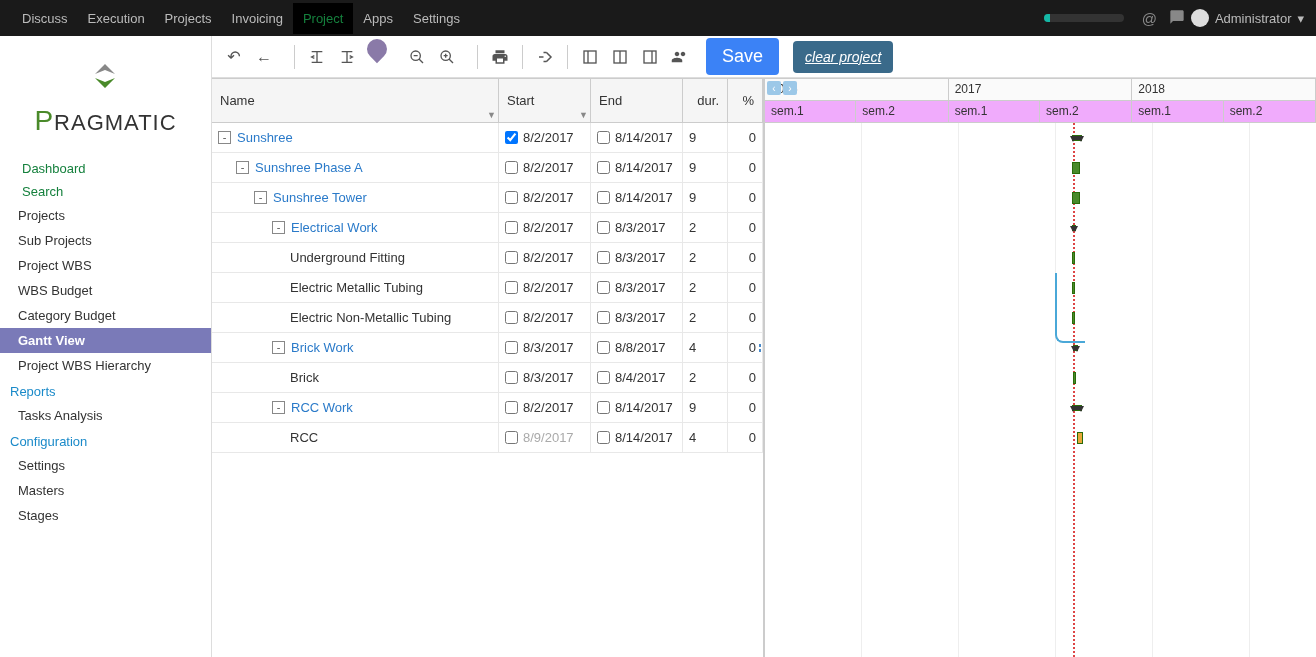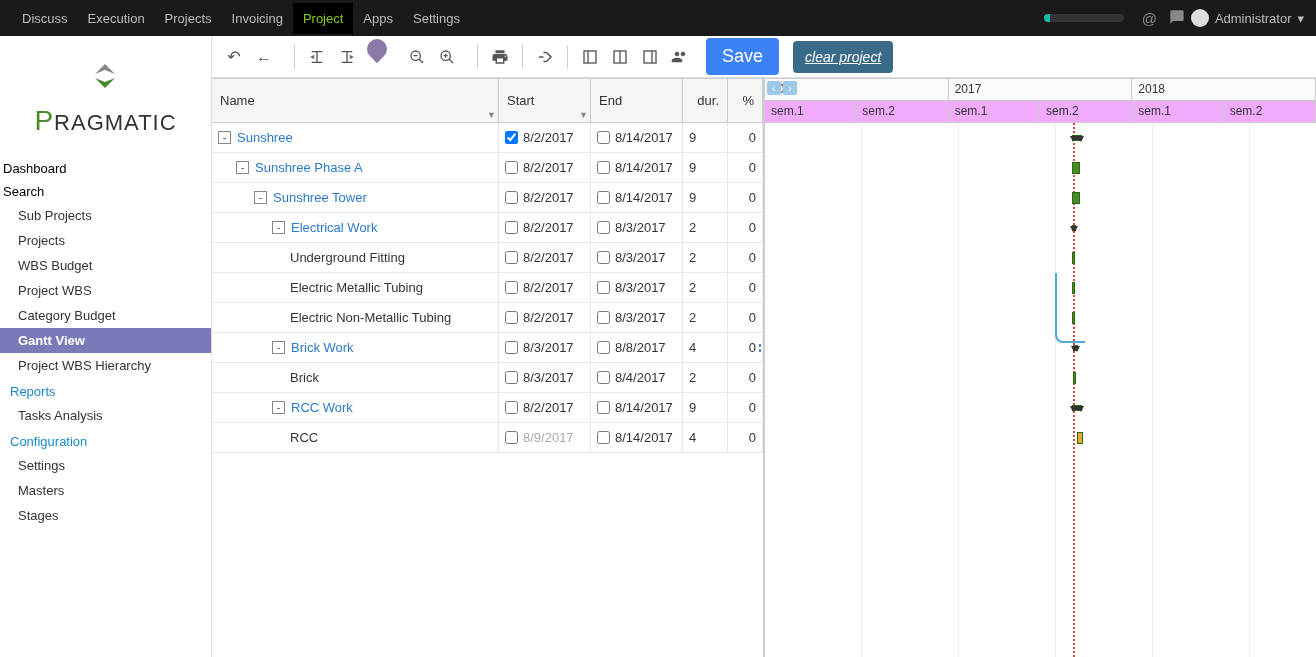--- a/index.html
+++ b/index.html
@@ -2,38 +2,38 @@
 <html><head>
 <meta charset="utf-8">
 <style>
 * { box-sizing: border-box; margin: 0; padding: 0; }
 body { font-family: Arial, sans-serif; font-size: 13px; color: #333; background: #fff; }
 
 
 .topbar { background: #1a1a1a; height: 36px; display: flex; align-items: center; padding: 0 12px; color: #bbb; }
 .topbar .nav-items { display: flex; }
 .topbar .nav-item { padding: 8px 10px; cursor: pointer; font-size: 13px; }
-.topbar .nav-item.active { background: #000; color: #84cc16; }
+.topbar .nav-item.active { background: #000; color: #15803d; }
 .topbar .spacer { flex: 1; }
 .topbar .progress { width: 80px; height: 8px; background: #333; border-radius: 4px; margin-right: 12px; position: relative; overflow: hidden; }
 .topbar .progress-fill { height: 100%; background: #14b8a6; width: 8%; }
 .topbar .topbar-icon { margin: 0 6px; color: #888; font-size: 15px; cursor: pointer; }
 .topbar .user { display: flex; align-items: center; gap: 6px; cursor: pointer; color: #bbb; }
 .topbar .avatar { width: 18px; height: 18px; border-radius: 50%; background: #ddd; display: inline-block; }
 
 
 .main { display: flex; height: calc(100vh - 36px); }
 .sidebar { width: 212px; border-right: 1px solid #ddd; padding: 8px 0; overflow-y: auto; }
 .logo-box { text-align: center; padding: 12px 20px 20px; }
 .logo { display: inline-block; }
 .logo-icon { width: 40px; height: 40px; margin: 0 auto 6px; }
 .logo-text { font-size: 22px; font-weight: normal; letter-spacing: 1px; }
 .logo-text .p { color: #4a8a2a; font-size: 28px; }
 .logo-text .rest { color: #333; }
-.sidebar-section { padding: 4px 3px; font-size: 13px; color: #000000; cursor: pointer; }
+.sidebar-section { padding: 4px 22px; font-size: 13px; color: #15803d; cursor: pointer; }
 .sidebar-item { padding: 5px 10px 5px 18px; font-size: 13px; color: #333; cursor: pointer; }
 .sidebar-item.active { background: #7a7ab8; color: #fff; font-weight: bold; }
 .sidebar-heading { padding: 6px 10px 4px; font-size: 13px; color: #1a8ac9; }
 
 
 .content { flex: 1; display: flex; flex-direction: column; overflow: hidden; }
 .toolbar { height: 42px; display: flex; align-items: center; padding: 0 8px; gap: 4px; border-bottom: 1px solid #ddd; }
 .tb-group { display: flex; align-items: center; gap: 2px; margin-right: 8px; }
 .tb-btn { width: 28px; height: 28px; display: flex; align-items: center; justify-content: center; cursor: pointer; color: #555; font-size: 16px; }
 .tb-sep { width: 1px; height: 24px; background: #ccc; margin: 0 4px; }
@@ -122,24 +122,24 @@
           <polygon points="10,22 20,32 30,22 20,26" fill="#4a8a2a"></polygon>
         </svg>
         <div class="logo-text"><span class="p">P</span><span class="rest">RAGMATIC</span></div>
       </div>
     </div>
     <div id="sb-top">
         <div class="sidebar-section">Dashboard</div>
         <div class="sidebar-section">Search</div>
       </div>
     <div id="sb-search">
+        <div class="sidebar-item">Projects</div>
         <div class="sidebar-item">Sub Projects</div>
-        <div class="sidebar-item">Projects</div>
+        <div class="sidebar-item">Project WBS</div>
         <div class="sidebar-item">WBS Budget</div>
-        <div class="sidebar-item">Project WBS</div>
         <div class="sidebar-item">Category Budget</div>
         <div class="sidebar-item active">Gantt View</div>
         <div class="sidebar-item">Project WBS Hierarchy</div>
       </div>
     <div class="sidebar-heading">Reports</div>
     <div id="sb-reports">
         <div class="sidebar-item">Tasks Analysis</div>
       </div>
     <div class="sidebar-heading">Configuration</div>
     <div id="sb-config">

